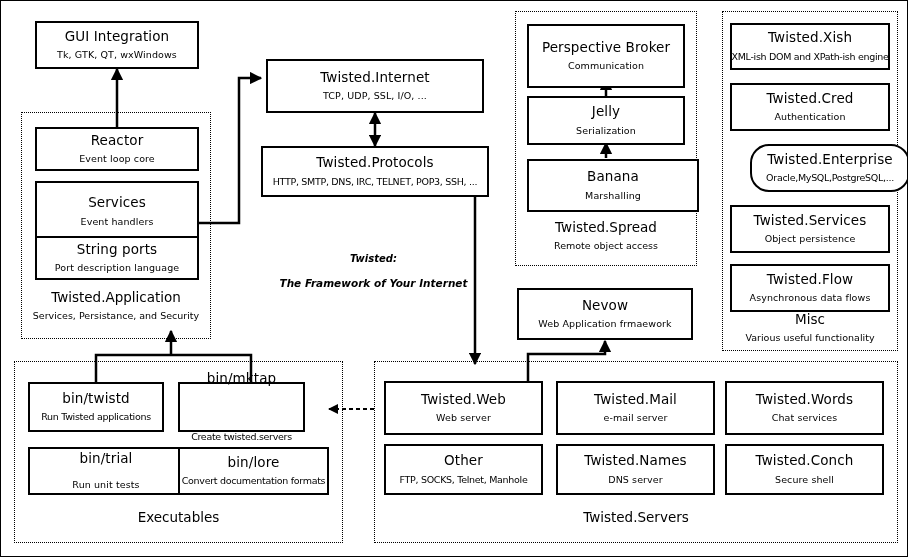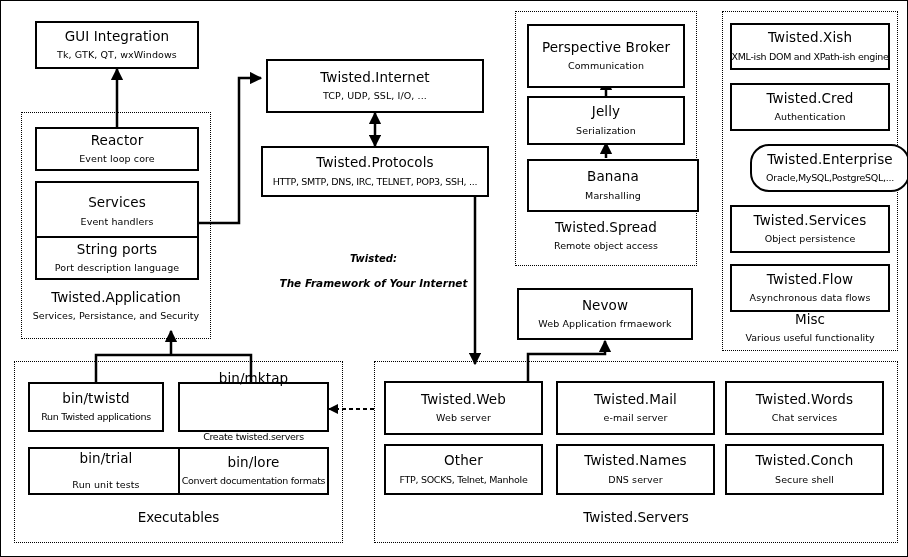--- a/index.html
+++ b/index.html
@@ -258,21 +258,21 @@
   <div class="box" style="left:729px; top:263px; width:160px; height:48px;">
     <div class="title">Twisted.Flow</div>
     <div class="sub">Asynchronous data flows</div>
   </div>
 
   <div class="box" style="left:27px; top:381px; width:136px; height:50px;">
     <div class="title">bin/twistd</div>
     <div class="sub tight">Run Twisted applications</div>
   </div>
 
-  <div class="box" style="left:177px; top:381px; width:151px; height:50px;gap:40px;">
+  <div class="box" style="left:177px; top:381px; width:127px; height:50px;gap:40px;">
     <div class="title">bin/mktap</div>
     <div class="sub tight">Create twisted.servers</div>
   </div>
 
   <div class="box" style="left:27px; top:446px; width:156px; height:48px;gap:8px;">
     <div class="title">bin/trial</div>
     <div class="sub">Run unit tests</div>
   </div>
 
   <div class="box" style="left:177px; top:446px; width:151px; height:48px;">

